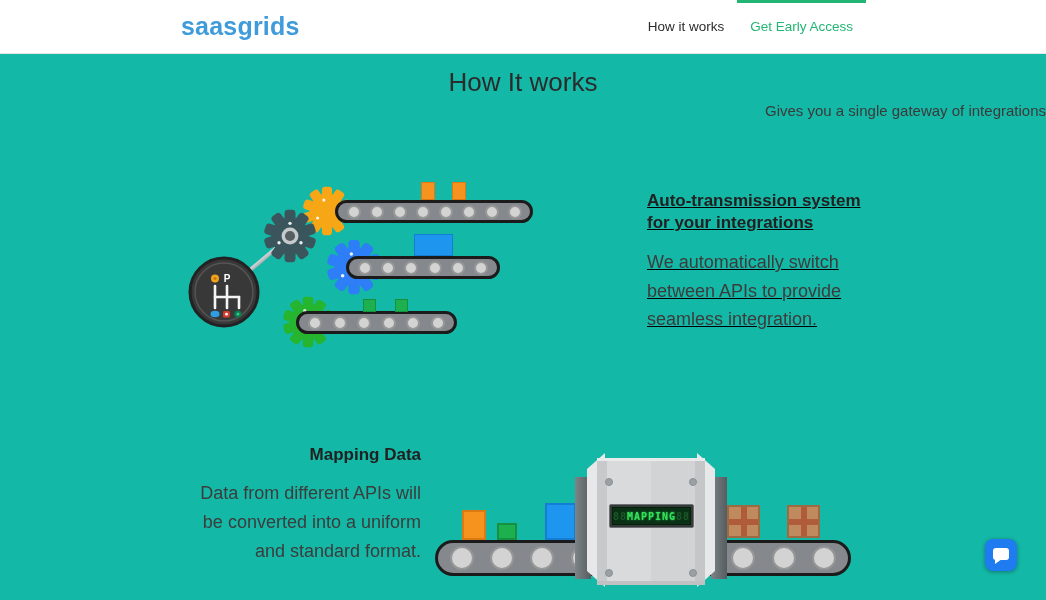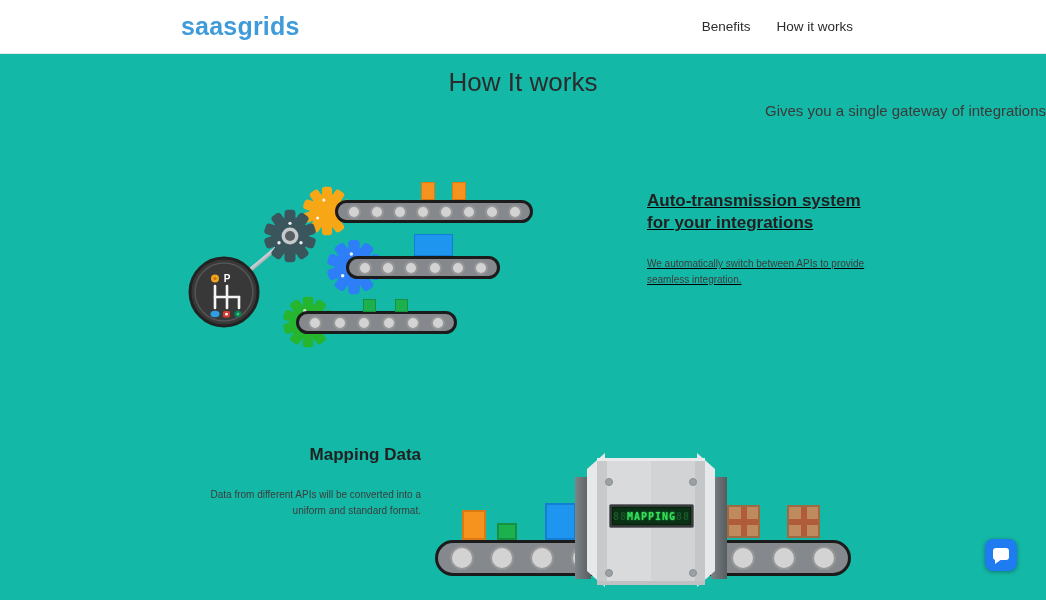--- a/index.html
+++ b/index.html
@@ -19,21 +19,21 @@
   .nav-item.active::before { content:""; position:absolute; top:0; left:0; right:0; height:3px; background:#22b573; }
 
   
   .hero-title { position:absolute; top:67px; left:0; width:1046px; text-align:center;
                 font-size:26px; font-weight:500; color:#2b2b2b; }
   .hero-sub { position:absolute; top:102px; left:0; width:1046px; text-align:right;
               font-size:15px; color:#3a3a3a; }
 
   
   .tb-heading { font-size:17px; font-weight:bold; color:#212121; line-height:1.32; }
-  .tb-body { font-size:10px; color:#3c3c3c; line-height:1.6; margin-top:21px; }
+  .tb-body { font-size:18px; color:#3c3c3c; line-height:1.6; margin-top:13px; }
   .auto-text { position:absolute; left:647px; top:190px; width:232px;text-decoration:underline; }
   .mapping-text { position:absolute; left:181px; top:444px; width:240px;text-align:right; }
 
   
   .illu { position:absolute; }
   .belt { position:absolute; border-radius:999px; background:#85898d; border:3px solid #1b1b1b;
           display:flex; align-items:center; justify-content:space-around; padding:0 4px; }
   .roller { width:14px; height:14px; border-radius:50%; background:#d3d3d3;
             border:2px solid #979797; flex:0 0 auto; }
   .belt-big .roller { width:24px; height:24px; }
@@ -103,22 +103,22 @@
                         border-top:5px solid #ffffff; border-right:7px solid transparent; }
 </style>
 </head>
 <body>
 
 <div class="page">
 
   <div class="header">
     <div class="logo">saasgrids</div>
     <div class="nav">
-      <a class="nav-item">Benefits</a>
       <a class="nav-item">How it works</a>
+      <a class="nav-item active">Get Early Access</a>
     </div>
   </div>
 
   <div class="hero-title">How It works</div>
   <div class="hero-sub">Gives you a single gateway of integrations</div>
 
   <div class="illu illu1">
     <div class="shift-rod"></div>
 
     <svg class="gear g-teal" viewBox="-32 -32 64 64">

